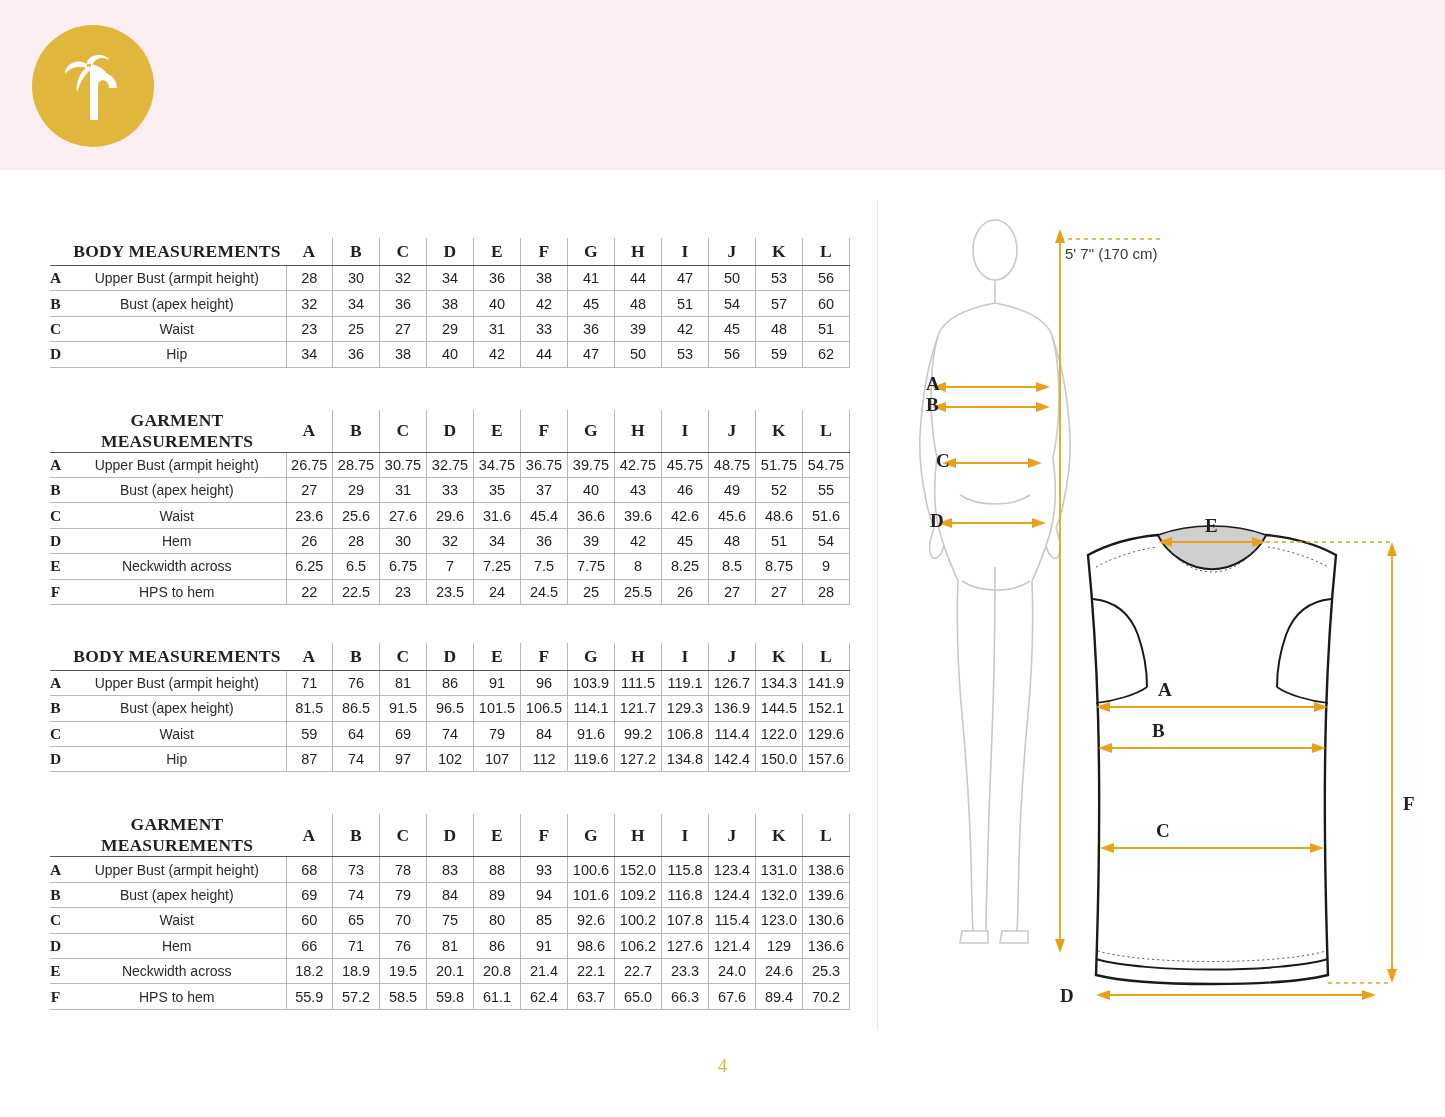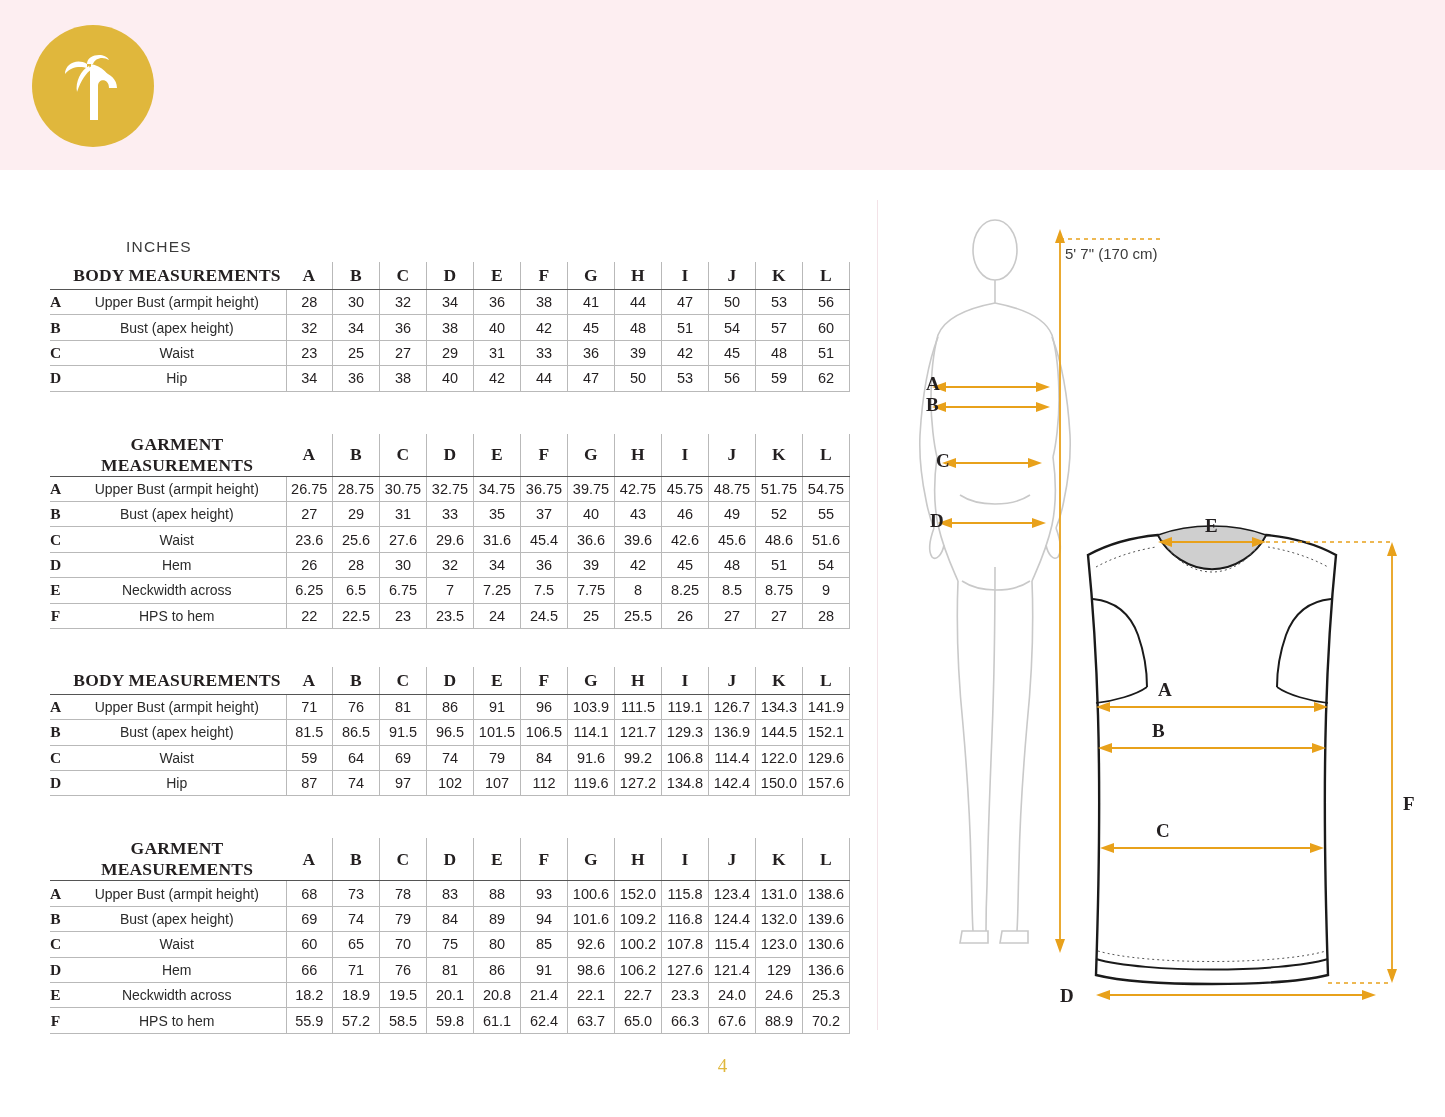--- a/index.html
+++ b/index.html
@@ -177,21 +177,20 @@
         <path d="M33 22 L33 76 L41 76 L41 42 C41 34, 52 34, 52 44 L60 44 C60 26, 33 26, 33 22 Z" fill="#ffffff"></path>
       </svg>
     </span>
   </div>
 </div>
 
 <div class="vdivide"></div>
 
 <div class="left-col">
 
-  <div class="unit-label">INCHES</div>
 
   <table class="meas">
     <tbody>
         <tr class="head">
       <th class="blank"></th>
       <th class="lbl" style="width:218px">BODY MEASUREMENTS</th>
       <th style="width:46px">A</th>
       <th style="width:46px">B</th>
       <th style="width:46px">C</th>
       <th style="width:46px">D</th>
@@ -584,21 +583,21 @@
       <td class="val">55.9</td>
       <td class="val">57.2</td>
       <td class="val">58.5</td>
       <td class="val">59.8</td>
       <td class="val">61.1</td>
       <td class="val">62.4</td>
       <td class="val">63.7</td>
       <td class="val">65.0</td>
       <td class="val">66.3</td>
       <td class="val">67.6</td>
-      <td class="val">88.9</td>
+      <td class="val">89.4</td>
       <td class="val">70.2</td>
     </tr>
   </tbody>
     </table>
 </div>
 
 <div class="height-label">5' 7" (170 cm)</div>
 
 <div class="right-col">
   <svg width="530" height="840" viewBox="0 0 530 840">

